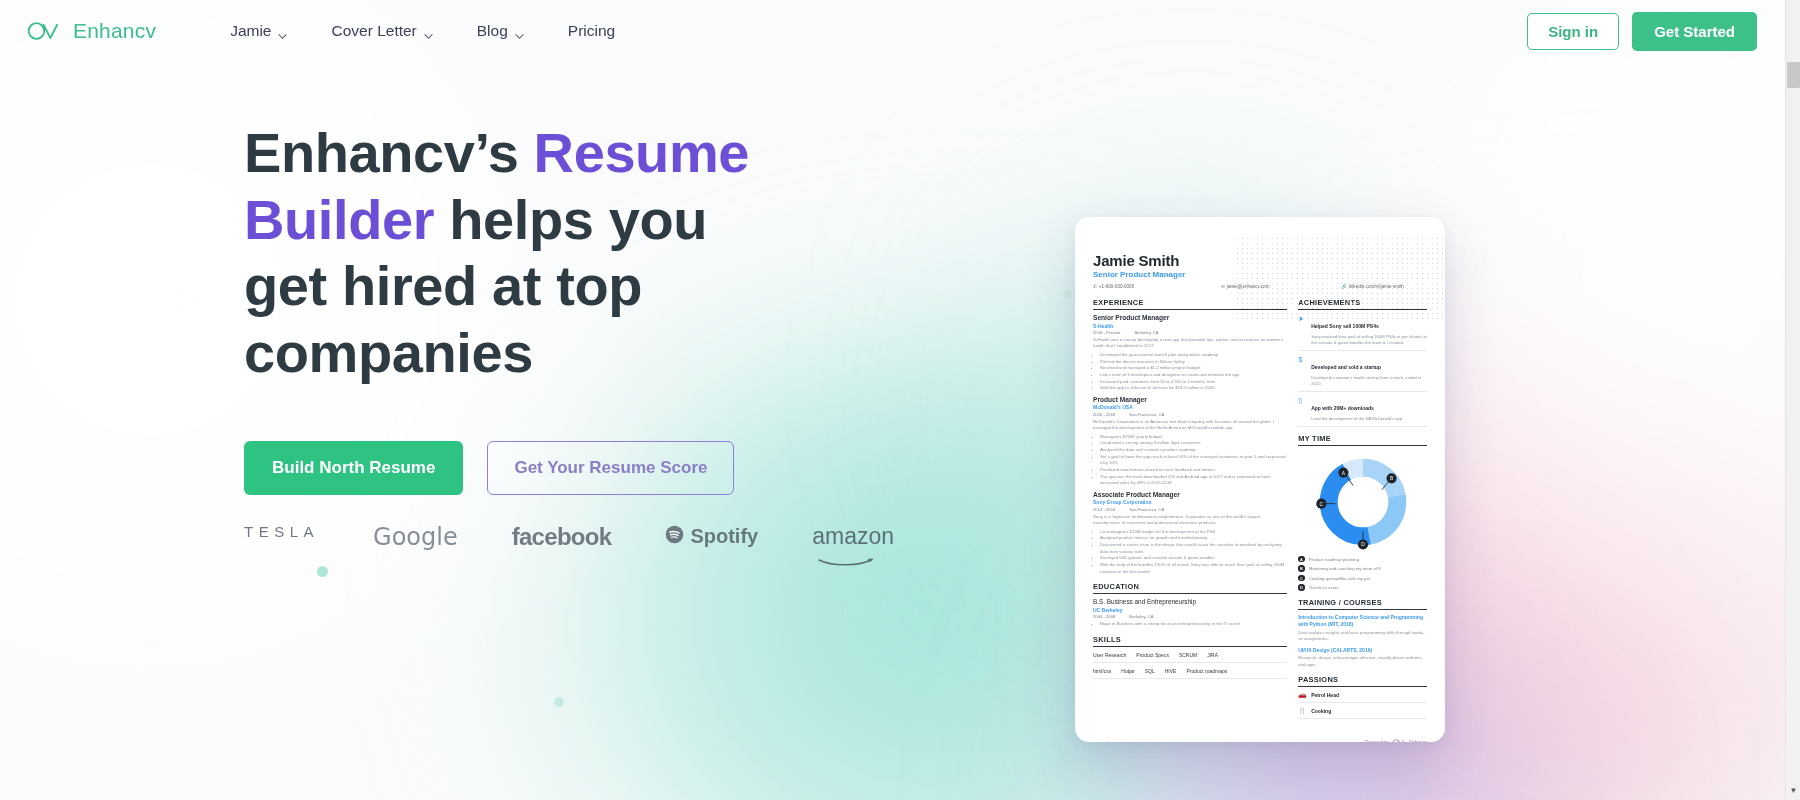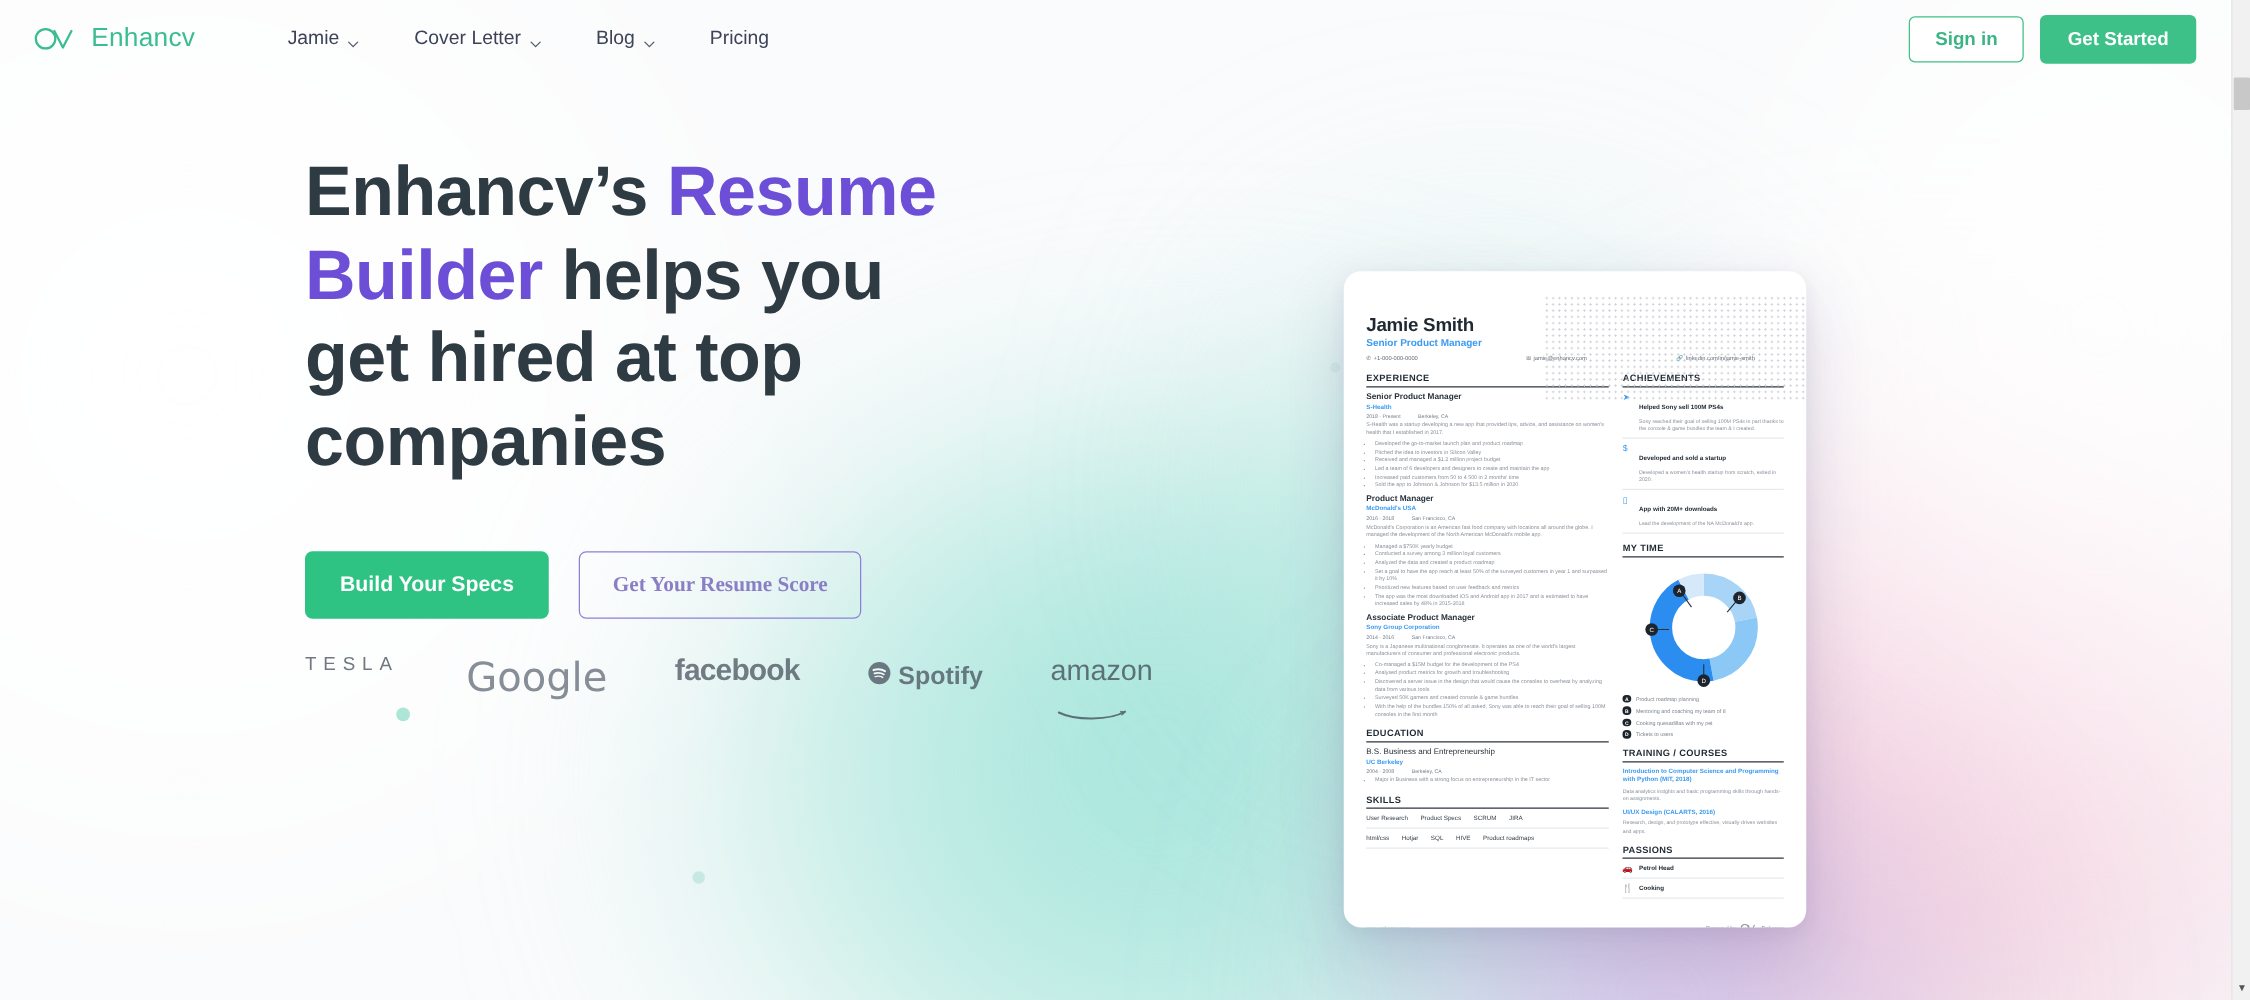--- a/index.html
+++ b/index.html
@@ -85,28 +85,28 @@
 
   #hero-ctas { display: flex; gap: 24px; margin-top: 54px; }
   #build-resume-btn {
     background: #2ec283; color: #fff; border: none; border-radius: 6px;
     font-size: 17px; font-weight: 700; padding: 16px 28px; cursor: pointer;
     font-family: inherit;
   }
   #resume-score-btn {
     background: transparent; color: #8a7fc4; border: 1.5px solid #8f7fd8;
     border-radius: 6px; font-size: 17px; font-weight: 700; padding: 16px 26px;
-    cursor: pointer; font-family: Liberation Serif, serif;
+    cursor: pointer; font-family: Liberation Sans, sans-serif;
   }
 
   #loved-by { margin-top: 44px; font-size: 15.5px; font-weight: 700; color: #2e3b43; }
   #brand-logos { display: flex; gap: 54px; margin-top: 28px; }
   .brand-logo { opacity: .72; }
   .logo-tesla { font-size: 15px; letter-spacing: 5.5px; color: #3b4450; font-weight: 500; }
-  .logo-google { font-size: 32px; color: #5b6472; font-family: "DejaVu Sans", sans-serif; font-weight: 400; }
+  .logo-google { font-size: 24px; color: #5b6472; font-family: "DejaVu Sans", sans-serif; font-weight: 400; }
   .logo-facebook { font-size: 24px; color: #444c59; font-weight: 700; letter-spacing: -.7px; }
   .logo-spotify { display:flex; align-items:center; gap:6px; font-size:20px; color:#444c59; font-weight:600; }
   .logo-amazon { font-size: 23px; color: #3b4450; font-weight: 400; position: relative; }
   .amazon-swoosh { position:absolute; left:6px; bottom:-4px; width:56px; height:9px; }
 
   #subhead {
     margin-top: 86px; font-size: 30px; line-height: 1.28; color: #3b4753;
     font-weight: 400; max-width: 660px;
   }
 
@@ -257,21 +257,21 @@
       <button id="signin-btn">Sign in</button>
       <button id="getstarted-btn">Get Started</button>
     </div>
   </header>
 
   <section id="hero">
     <div id="hero-left">
       <h1 id="hero-title"><span>Enhancv’s </span><span class="hl">Resume Builder</span><span> helps you get hired at top companies</span></h1>
 
       <div id="hero-ctas">
-        <button id="build-resume-btn">Build Your Specs</button>
+        <button id="build-resume-btn">Build North Resume</button>
         <button id="resume-score-btn">Get Your Resume Score</button>
       </div>
 
 
       <div id="brand-logos">
         <span class="brand-logo logo-tesla">TESLA</span>
         <span class="brand-logo logo-google">Google</span>
         <span class="brand-logo logo-facebook">facebook</span>
         <span class="brand-logo logo-spotify">
           <span>

